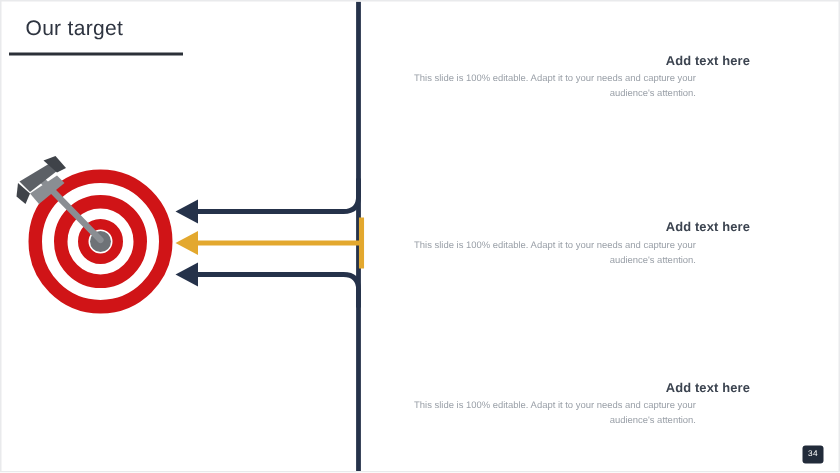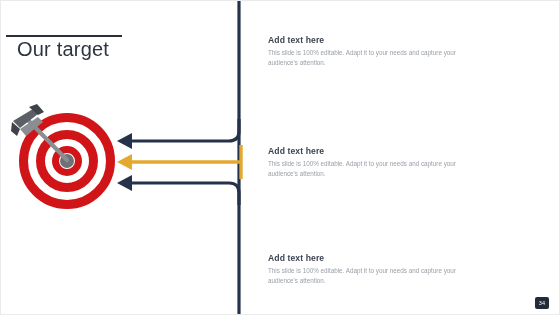--- a/index.html
+++ b/index.html
@@ -16,27 +16,26 @@
     box-sizing: border-box;
     overflow: hidden;
     font-family: "Liberation Sans", sans-serif;
   }
 
   
   .title {
     position: absolute;
     left: 16px;
     top: 10px;
-    font-size: 20px;
+    font-size: 14px;
     font-weight: 400;
     color: #2e3440;
     letter-spacing: 0.2px;
     line-height: 1;
     white-space: nowrap;
-    margin-top: 28px;
   }
   .title-rule {
     position: absolute;
     left: 5px;
     top: 34px;
     width: 116px;
     height: 1.6px;
     background: #2b3038;
   }
 
@@ -74,20 +73,21 @@
     top: 0;
     width: 560px;
     height: 315px;
   }
 
   
   .tblock {
     position: absolute;
     left: 267px;
     width: 232px;
+    text-align: right;
   }
   .tblock .head {
     font-size: 8.6px;
     font-weight: bold;
     color: #3c4450;
     margin: 0 0 3px 0;
     letter-spacing: 0.1px;
   }
   .tblock .body {
     font-size: 6.3px;

